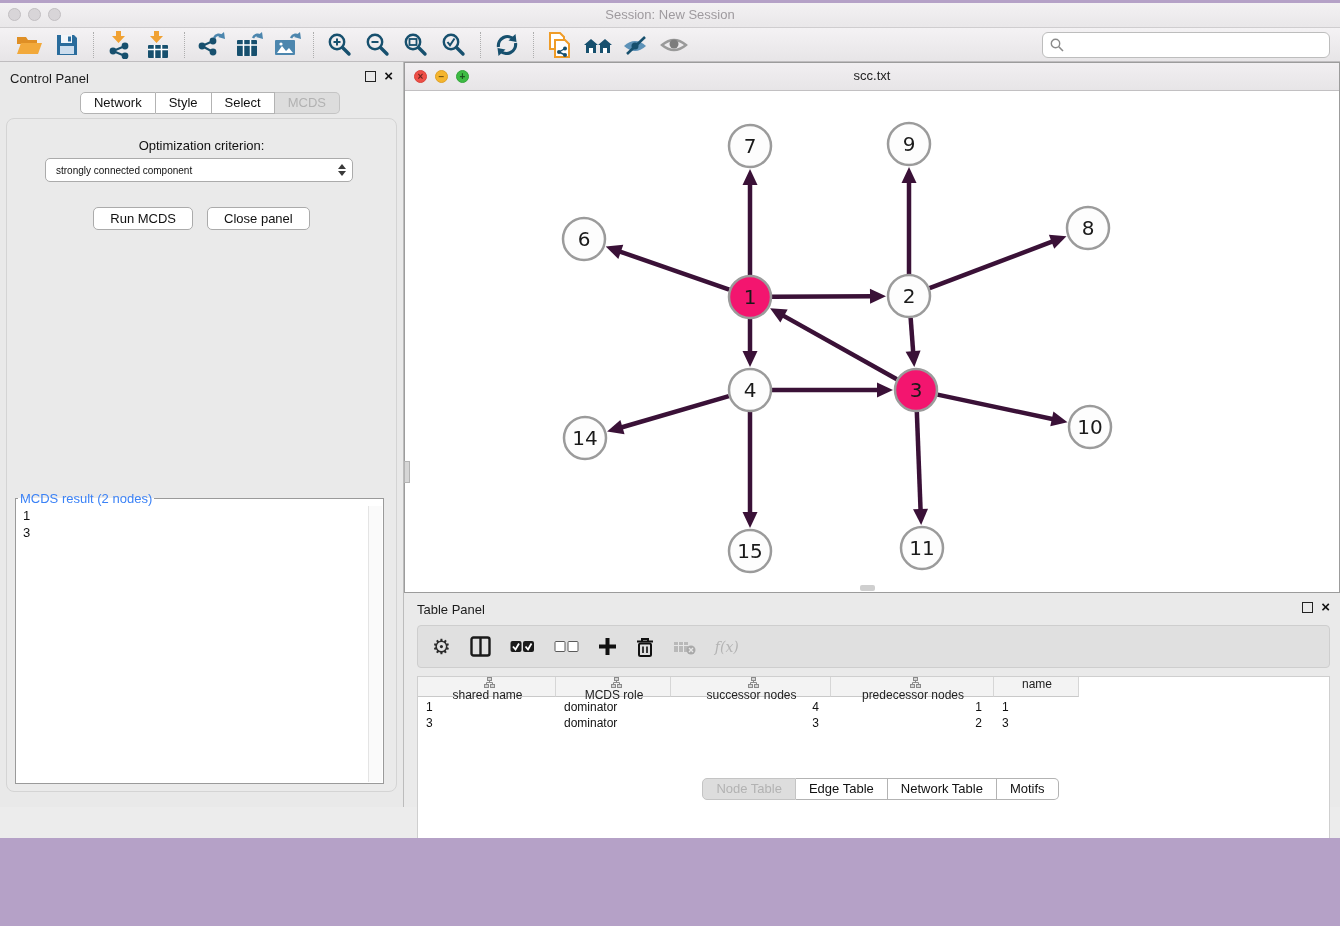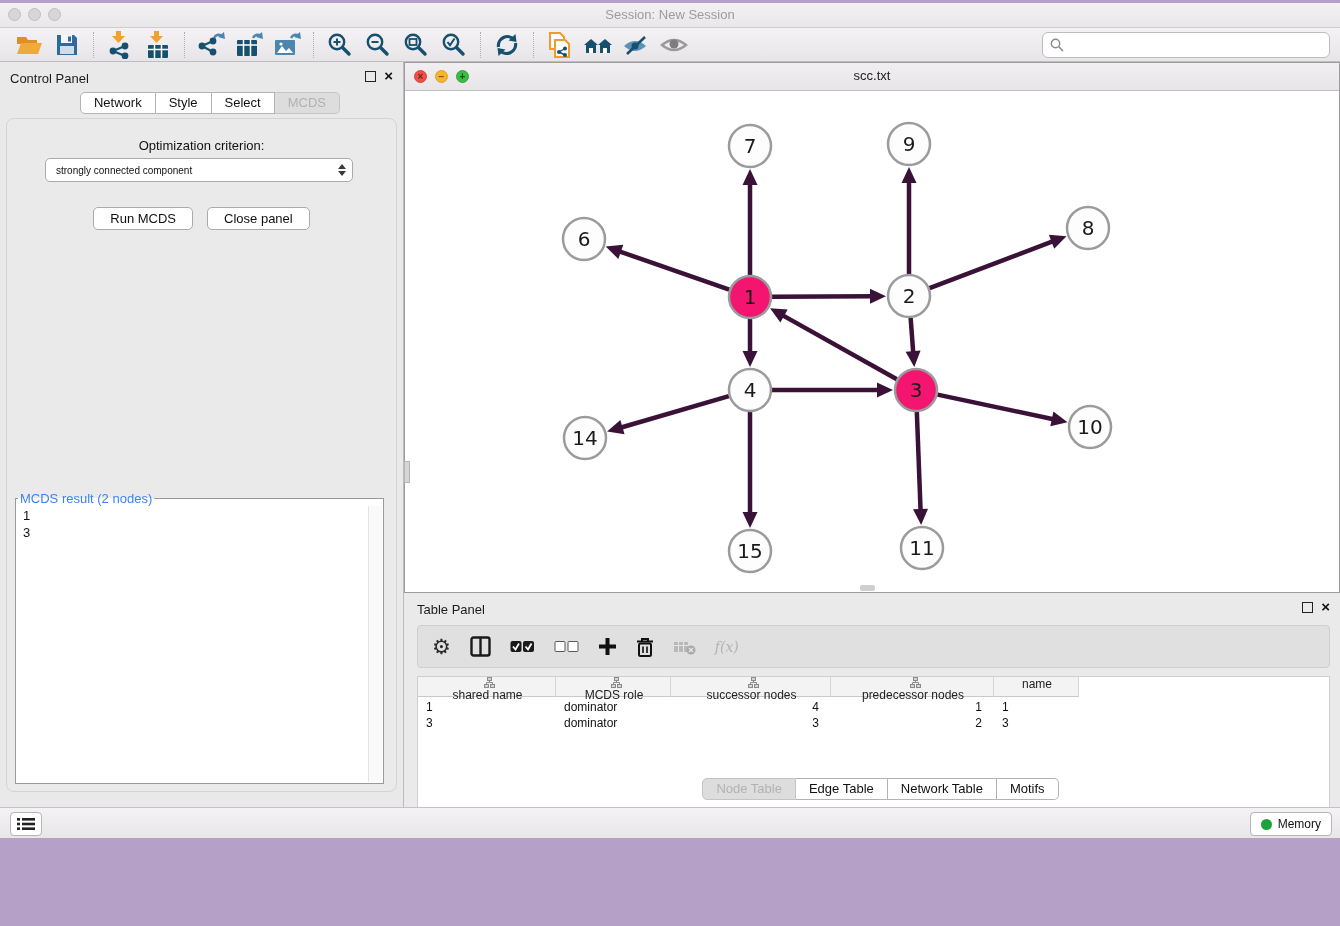--- a/index.html
+++ b/index.html
@@ -459,33 +459,15 @@
         </div>
     </div>
     <div class="tp-tabs">
         <div class="tab sel">Node Table</div>
         <div class="tab">Edge Table</div>
         <div class="tab">Network Table</div>
         <div class="tab">Motifs</div>
       </div>
   </div>
 
-  <div class="statusbar">
-    <span class="list-btn">
-      <svg width="18" height="14" viewBox="0 0 18 14">
-          <g fill="#222">
-            <rect x="0" y="1" width="3" height="2.6"></rect>
-            <rect x="5" y="1" width="13" height="2.6"></rect>
-            <rect x="0" y="5.7" width="3" height="2.6"></rect>
-            <rect x="5" y="5.7" width="13" height="2.6"></rect>
-            <rect x="0" y="10.4" width="3" height="2.6"></rect>
-            <rect x="5" y="10.4" width="13" height="2.6"></rect>
-          </g>
-        </svg>
-    </span>
-    <span class="memory-btn">
-      <span class="mem-dot"></span>
-      <span>Memory</span>
-    </span>
-  </div>
 
   <div class="desktop-strip strip-bottom"></div>
 </div>
 
 </body></html>

